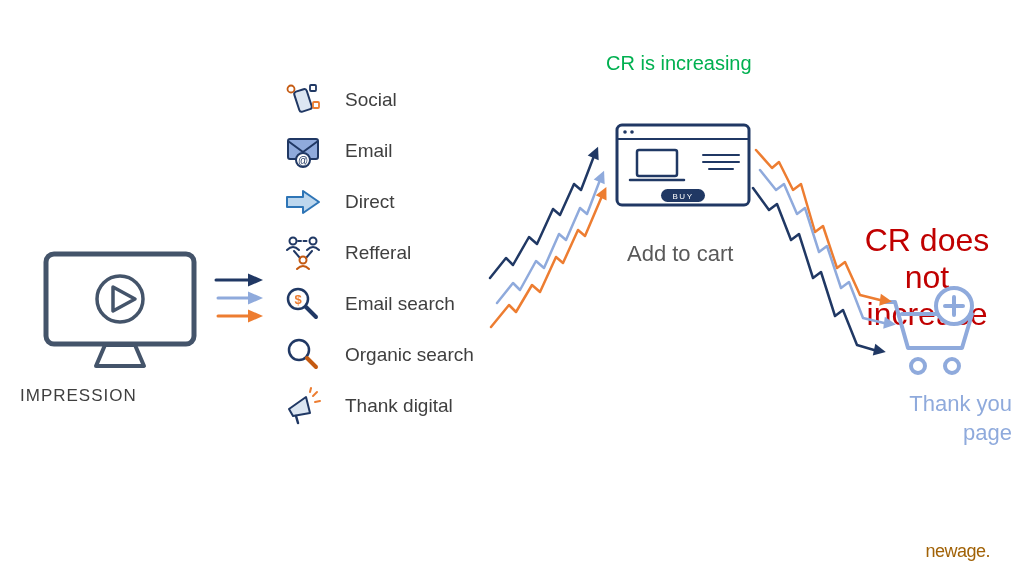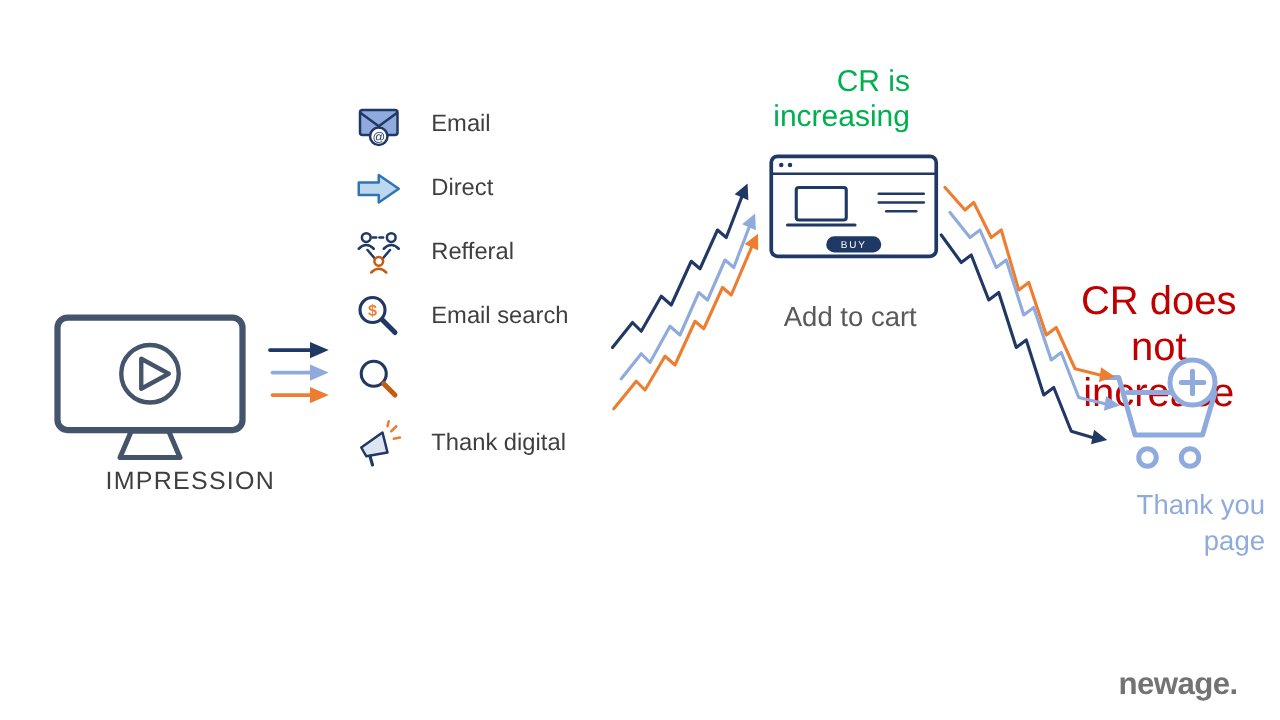--- a/index.html
+++ b/index.html
@@ -8,46 +8,57 @@
   }
   *{box-sizing:border-box}
   body{margin:0;background:#e8e8e8;font-family:"Liberation Sans",sans-serif}
   .canvas{position:relative;width:1024px;height:576px;background:#ffffff;overflow:hidden}
   .abs{position:absolute}
   .overlay{position:absolute;inset:0;width:1024px;height:576px;pointer-events:none}
   .ln{fill:none;stroke-width:2.5;stroke-linecap:round;stroke-linejoin:round}
   .ln-thick{fill:none;stroke-width:3;stroke-linecap:round;stroke-linejoin:round}
   .s-navy{stroke:var(--navy)} .s-blue{stroke:var(--blue)} .s-orange{stroke:var(--orange)}
   .f-navy{fill:var(--navy)} .f-blue{fill:var(--blue)} .f-orange{fill:var(--orange)}
-  .impression-label{left:20px;top:374px;width:200px;text-align:right;font-size:20px;letter-spacing:1px;color:var(--text)}
+  .impression-label{left:20px;top:386px;width:200px;text-align:left;font-size:17px;letter-spacing:1px;color:var(--text)}
   .channel-list{left:283px;top:74px}
   .channel-row{display:flex;align-items:center;height:51px}
   .channel-icon{width:40px;height:40px;flex:0 0 40px}
   .channel-label{margin-left:22px;font-size:19px;color:var(--text);white-space:nowrap}
-  .cr-up{left:576px;top:52px;width:152px;text-align:right;font-size:24px;color:var(--green);line-height:1.15}
+  .cr-up{left:606px;top:52px;width:152px;text-align:left;font-size:20px;color:var(--green);line-height:1.15}
   .add-to-cart{left:627px;top:240px;width:112px;text-align:left;font-size:22px;color:var(--gray);line-height:1.3}
   .cr-down{left:842px;top:222px;width:170px;text-align:center;font-size:32px;color:var(--red);line-height:1.15}
   .thank-you{left:870px;top:390px;width:142px;text-align:right;font-size:22px;color:var(--blue);line-height:1.3}
-  .logo{right:34px;bottom:14px;font-size:25px;font-weight:bold;letter-spacing:-0.5px;color:#737373}
+  .logo{right:34px;bottom:14px;font-size:18px;font-weight:normal;letter-spacing:-0.5px;color:#a16207}
 </style>
 </head>
 <body>
 
 <div class="canvas">
 
   <svg class="abs" style="left:42px;top:250px" width="156" height="128" viewBox="0 0 156 128">
     <rect x="4" y="4" width="148" height="90" rx="8" fill="#fff" stroke="var(--outline)" stroke-width="5"></rect>
     <circle cx="78" cy="49" r="23" fill="none" stroke="var(--outline)" stroke-width="3.5"></circle>
     <path d="M71,37 L93,49 L71,61 Z" fill="none" stroke="var(--outline)" stroke-width="3.5" stroke-linejoin="round"></path>
     <path d="M63,95 L93,95 L102,116 L54,116 Z" fill="#fff" stroke="var(--outline)" stroke-width="4" stroke-linejoin="round"></path>
   </svg>
   <div class="abs impression-label">IMPRESSION</div>
 
   <div class="abs channel-list">
 
+    <div class="channel-row">
+      <svg class="channel-icon" viewBox="0 0 40 40">
+        <g transform="rotate(-18 20 22)">
+            <rect x="14" y="10" width="13" height="21" rx="2.5" fill="#dce6f2" stroke="var(--navy)" stroke-width="2"></rect>
+          </g>
+        <circle cx="8" cy="9" r="3.5" fill="none" stroke="#c55a11" stroke-width="1.8"></circle>
+        <rect x="27" y="5" width="6" height="6" rx="1" fill="none" stroke="var(--navy)" stroke-width="1.8"></rect>
+        <rect x="30" y="22" width="6" height="6" rx="1" fill="none" stroke="var(--orange)" stroke-width="1.8"></rect>
+      </svg>
+      <span class="channel-label">Social</span>
+    </div>
 
     <div class="channel-row">
       <svg class="channel-icon" viewBox="0 0 40 40">
         <rect x="5" y="8" width="30" height="20" rx="2" fill="#8faadc" stroke="var(--navy)" stroke-width="2"></rect>
         <path d="M5,10 L20,21 L35,10" fill="none" stroke="var(--navy)" stroke-width="2"></path>
         <circle cx="20" cy="29" r="7" fill="#fff" stroke="var(--navy)" stroke-width="2"></circle>
         <text x="20" y="32.5" text-anchor="middle" font-size="10" fill="var(--navy)">@</text>
       </svg>
       <span class="channel-label">Email</span>
     </div>
@@ -84,20 +95,21 @@
         <text x="15" y="20" text-anchor="middle" font-size="13" font-weight="bold" fill="var(--orange)">$</text>
       </svg>
       <span class="channel-label">Email search</span>
     </div>
 
     <div class="channel-row">
       <svg class="channel-icon" viewBox="0 0 40 40">
         <circle cx="16" cy="15" r="10" fill="#fff" stroke="var(--navy)" stroke-width="2.5"></circle>
         <path d="M24,23 L33,32" stroke="#c55a11" stroke-width="4" stroke-linecap="round"></path>
       </svg>
+      <span class="channel-label">Organic search</span>
     </div>
 
     <div class="channel-row">
       <svg class="channel-icon" viewBox="0 0 40 40">
         <path d="M6,23 L23,11 L27,27 L10,30 Z" fill="#dce6f2" stroke="var(--navy)" stroke-width="2" stroke-linejoin="round"></path>
         <path d="M13,30 L15,37" stroke="var(--navy)" stroke-width="2.5" stroke-linecap="round"></path>
         <g stroke="var(--orange)" stroke-width="2" stroke-linecap="round">
           <path d="M30,10 L34,6"></path>
             <path d="M32,16 L37,15"></path>
             <path d="M27,6 L28,2"></path>

